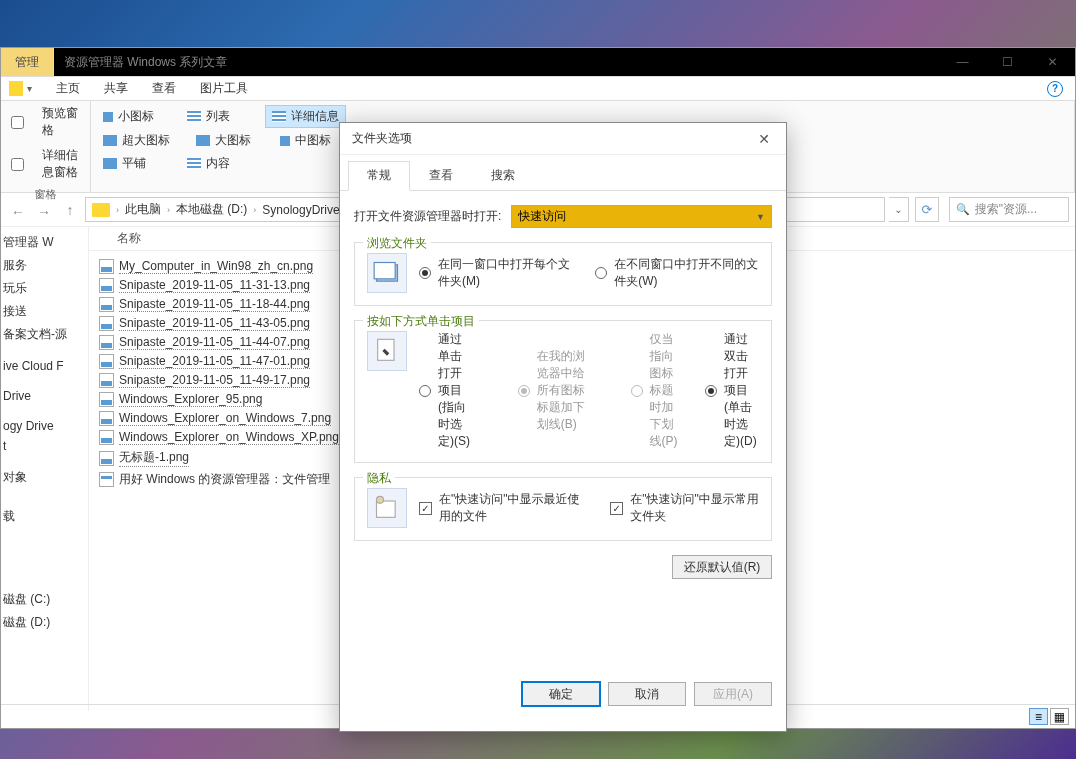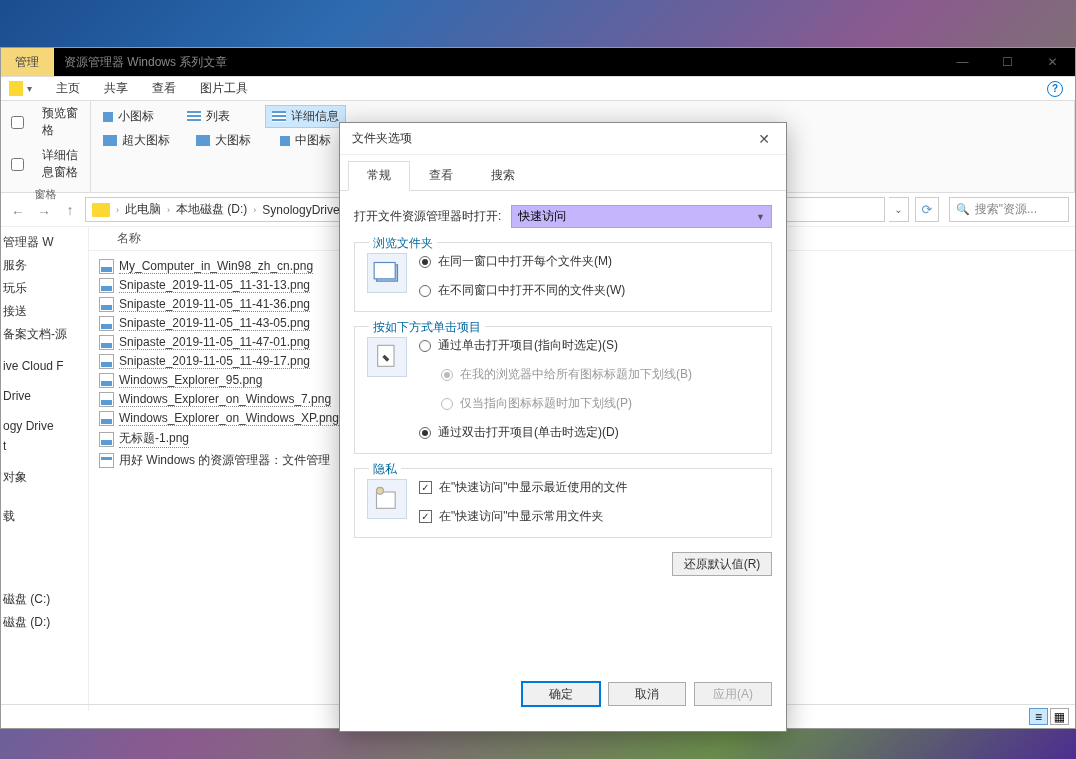--- a/index.html
+++ b/index.html
@@ -65,28 +65,28 @@
 
 .dialog { position: absolute; left: 339px; top: 86px; width: 448px; height: 610px; background: #fff; border: 1px solid #888; box-shadow: 0 5px 25px rgba(0,0,0,0.3); z-index: 100; margin-top: 36px; }
 .dlg-title { height: 32px; display: flex; align-items: center; padding: 0 12px; font-size: 12px; color: #333; border-bottom: 1px solid #eee; }
 .dlg-close { margin-left: auto; font-size: 14px; color: #555; width: 20px; text-align: center; }
 .dlg-tabs { display: flex; padding: 6px 8px 0 8px; border-bottom: 1px solid #ddd; gap: 0; }
 .dlg-tab { padding: 5px 18px; border: 1px solid transparent; color: #444; }
 .dlg-tab.active { border: 1px solid #ddd; border-bottom: 1px solid #fff; background: #fff; margin-bottom: -1px; }
 .dlg-body { padding: 14px 14px 10px 14px; }
 .dlg-row { display: flex; align-items: center; gap: 10px; margin-bottom: 14px; }
 .dlg-label { color: #333; }
-.dlg-select { flex: 1; height: 23px; border: 1px solid #aaa; padding: 0 6px; background: #c4b5fd; display: flex; align-items: center; justify-content: space-between; }
+.dlg-select { flex: 1; height: 23px; border: 1px solid #aaa; padding: 0 6px; background: #eab308; display: flex; align-items: center; justify-content: space-between; }
 .dlg-select-arrow { font-size: 9px; color: #555; }
 .fieldset { border: 1px solid #ddd; padding: 10px 12px 12px 12px; margin-bottom: 14px; position: relative; }
-.fieldset-legend { position: absolute; top: -8px; left: 14px; background: #fff; padding: 0 4px; color: #0369a1; }
+.fieldset-legend { position: absolute; top: -8px; left: 8px; background: #fff; padding: 0 4px; color: #4d7c0f; }
 .fieldset-body { display: flex; gap: 12px; }
 .fieldset-icon { width: 40px; height: 40px; background: #eef3fb; border: 1px solid #cbd8ea; display: flex; align-items: center; justify-content: center; flex-shrink: 0; }
 .fieldset-icon svg { width: 28px; height: 28px; }
-.radio-group { display: flex; flex-direction: column; gap: 12px; flex: 1; }
+.radio-group { display: flex; flex-direction: row; gap: 23px; flex: 1; }
 .radio-item { display: flex; align-items: center; gap: 7px; color: #333; }
 .radio-item.disabled { color: #999; }
 .radio-item.indent { padding-left: 22px; }
 .radio-circle { width: 12px; height: 12px; border: 1px solid #666; border-radius: 50%; display: flex; align-items: center; justify-content: center; flex-shrink: 0; }
 .radio-circle.checked::after { content: ""; width: 6px; height: 6px; background: #333; border-radius: 50%; }
 .radio-circle.disabled { border-color: #bbb; }
 .radio-circle.disabled.checked::after { background: #bbb; }
 .check-item { display: flex; align-items: center; gap: 7px; color: #333; }
 .check-box { width: 13px; height: 13px; border: 1px solid #666; display: flex; align-items: center; justify-content: center; font-size: 10px; color: #333; flex-shrink: 0; }
 .clear-row { display: flex; align-items: center; justify-content: space-between; margin-top: 12px; padding-left: 2px; }
@@ -159,20 +159,30 @@
             </div>
           <div class="layout-item">
               <span class="layout-icon"></span>
               <span>大图标</span>
             </div>
           <div class="layout-item">
               <span class="layout-icon small"></span>
               <span>中图标</span>
             </div>
         </div>
+        <div class="layout-row">
+          <div class="layout-item">
+              <span class="layout-icon"></span>
+              <span>平铺</span>
+            </div>
+          <div class="layout-item">
+              <span class="layout-icon list"></span>
+              <span>内容</span>
+            </div>
+        </div>
       </div>
       <div class="ribbon-group-label">布局</div>
     </div>
   </div>
 
   <div class="addressbar">
     <div class="navarrow">←</div>
     <div class="navarrow">→</div>
     <div class="navarrow">↑</div>
     <div class="breadcrumb">
@@ -222,25 +232,29 @@
         <div class="filerow">
             <span class="file-icon"></span>
             <span class="underlined">My_Computer_in_Win98_zh_cn.png</span>
           </div>
         <div class="filerow">
             <span class="file-icon"></span>
             <span class="underlined">Snipaste_2019-11-05_11-31-13.png</span>
           </div>
         <div class="filerow">
             <span class="file-icon"></span>
-            <span class="underlined">Snipaste_2019-11-05_11-41-36.png</span>
+            <span class="underlined">Snipaste_2019-11-05_11-18-44.png</span>
           </div>
         <div class="filerow">
             <span class="file-icon"></span>
             <span class="underlined">Snipaste_2019-11-05_11-43-05.png</span>
+          </div>
+        <div class="filerow">
+            <span class="file-icon"></span>
+            <span class="underlined">Snipaste_2019-11-05_11-44-07.png</span>
           </div>
         <div class="filerow">
             <span class="file-icon"></span>
             <span class="underlined">Snipaste_2019-11-05_11-47-01.png</span>
           </div>
         <div class="filerow">
             <span class="file-icon"></span>
             <span class="underlined">Snipaste_2019-11-05_11-49-17.png</span>
           </div>
         <div class="filerow">

